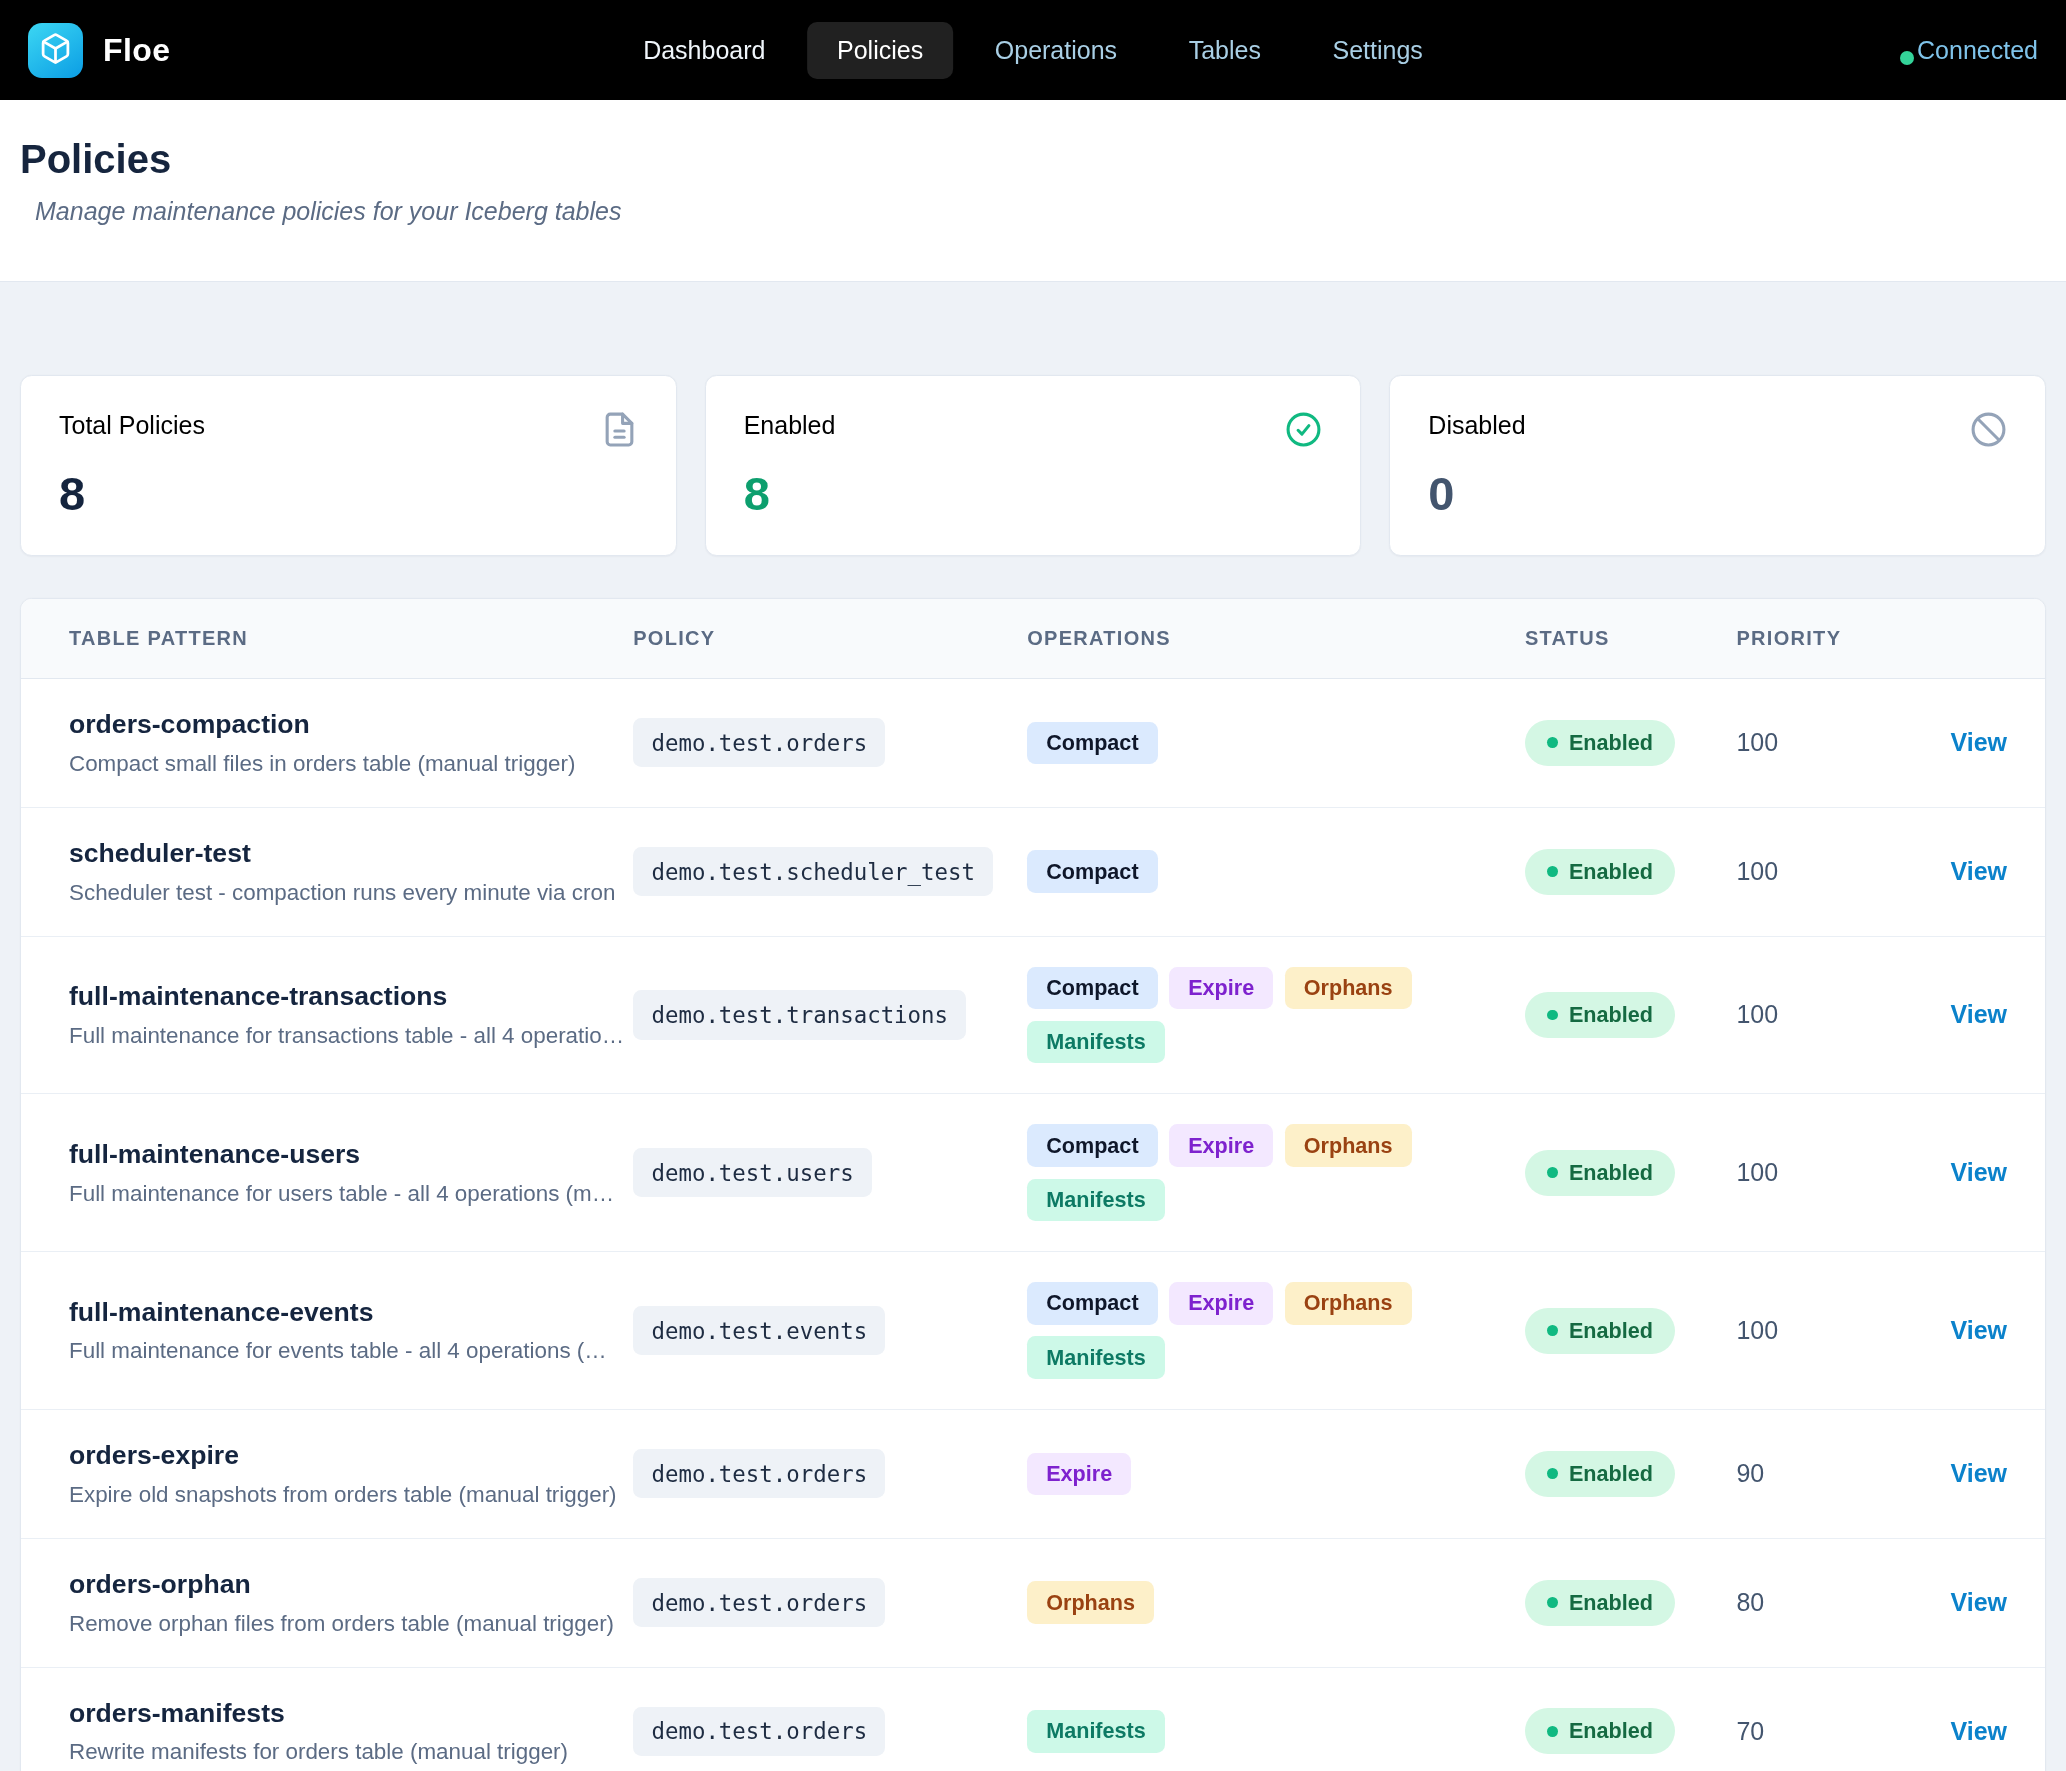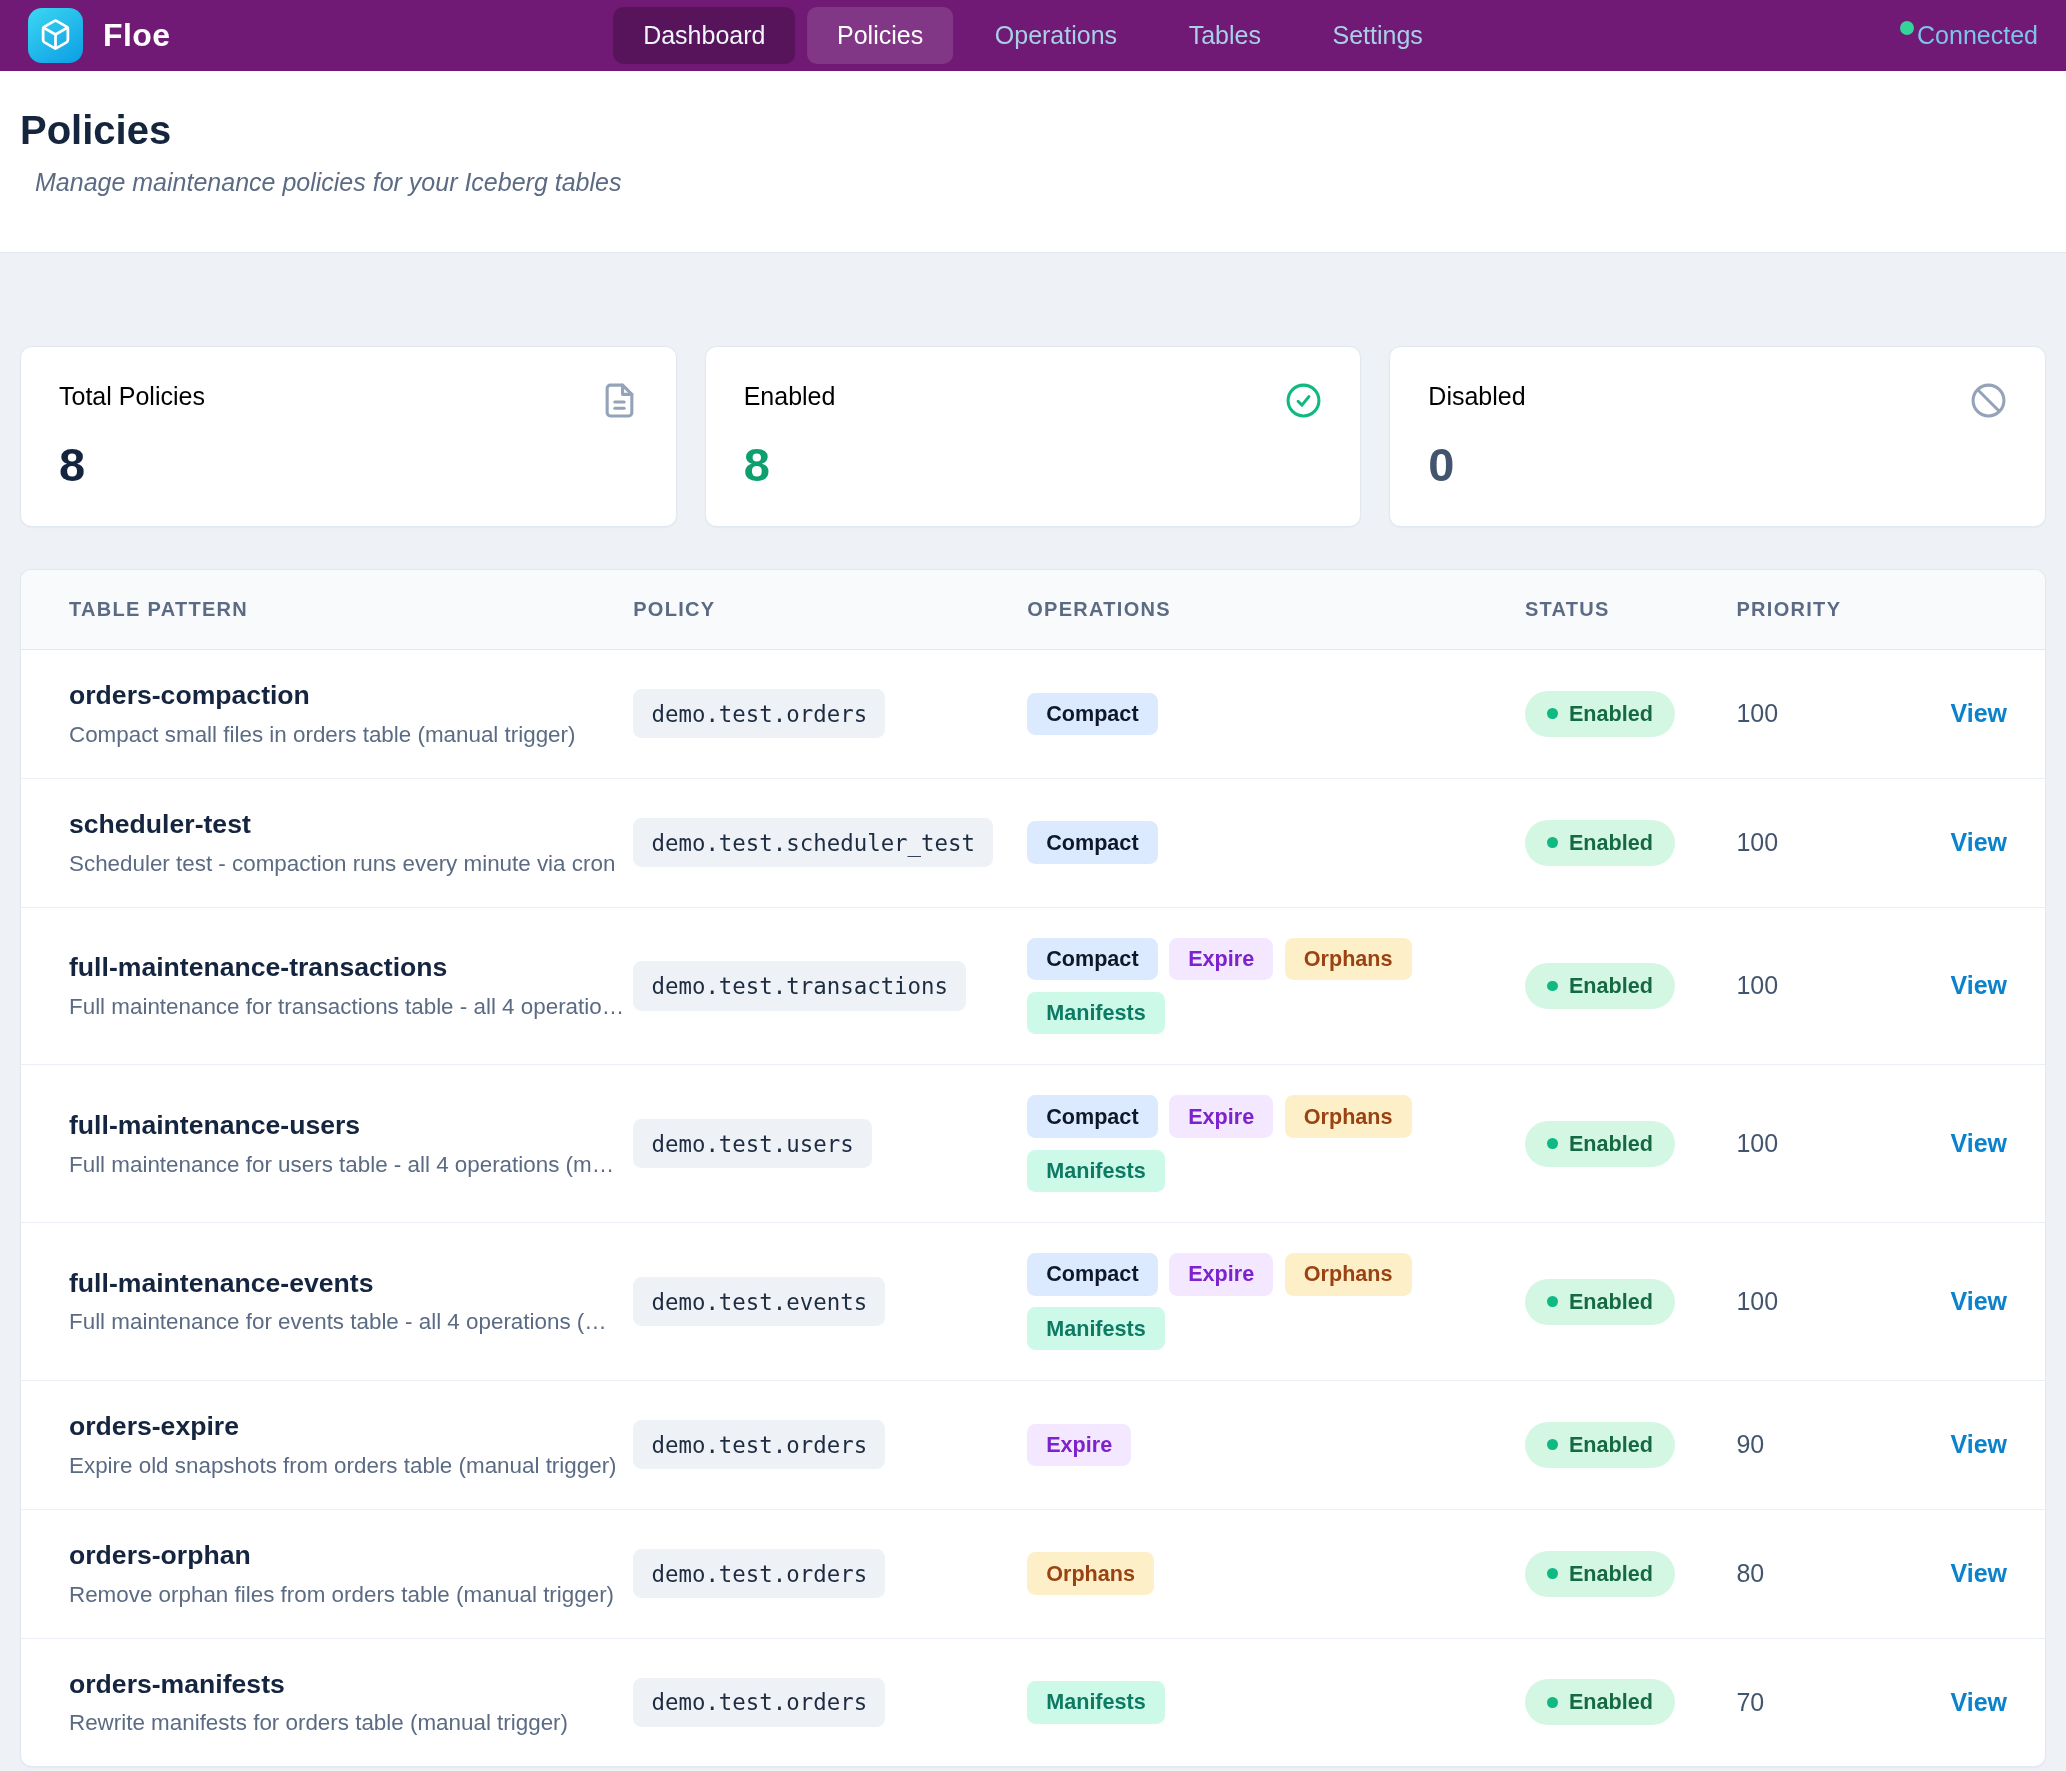--- a/index.html
+++ b/index.html
@@ -7,21 +7,21 @@
   body {
     width:100%; min-height:1771px;
     background:#eef2f7;
     font-family:"Liberation Sans", sans-serif;
     color:#15253f;
     display:flex; flex-direction:column;
   }
 
   
   .navbar {
-    height:71px; background:#701a75;
+    height:100px; background:#000000;
     display:flex; align-items:center;
     padding:0 28px; position:relative; flex:0 0 auto;
   }
   .brand { display:flex; align-items:center; gap:20px; }
   .logo {
     width:55px; height:55px; border-radius:14px;
     background:linear-gradient(145deg,#3cd7f3 0%,#0b9de4 100%);
     display:flex; align-items:center; justify-content:center;
   }
   .logo svg { width:33px; height:33px; }
@@ -29,21 +29,21 @@
   .nav-tabs {
     position:absolute; left:50%; transform:translateX(-50%);
     display:flex; align-items:center; gap:11.6px;
   }
   .nav-item {
     font-size:25px; padding:14px 30px; border-radius:10px;
     color:#a9cfe5; cursor:pointer; white-space:nowrap;
   }
   .nav-item.secondary { background:rgba(0,0,0,.22); color:#f0f6fb; }
   .nav-item.active { background:rgba(255,255,255,.13); color:#ffffff; }
-  .conn { margin-left:auto; display:flex; align-items:flex-start; gap:3px; font-size:25px; color:#7fc3ea; }
+  .conn { margin-left:auto; display:flex; align-items:flex-end; gap:3px; font-size:25px; color:#7fc3ea; }
   .conn-dot { width:14px; height:14px; border-radius:50%; background:#34d399; }
 
   
   .page-header { background:#ffffff; padding:37px 20px 40px; border-bottom:0.8px solid #e2e8f0; }
   .page-title { font-size:40px; font-weight:bold; color:#16253e; margin:0 0 15px; }
   .page-subtitle { font-size:25px; color:#5b6b84; margin:15px;font-style:italic; }
 
   
   .content { padding:93px 20px 43px; flex:1; }
   .stats { display:flex; gap:28px; margin-bottom:42px; }

